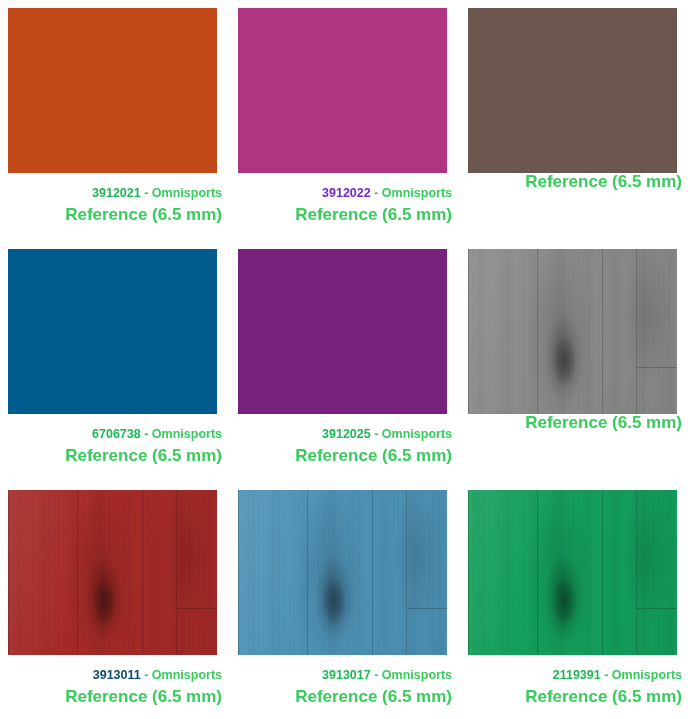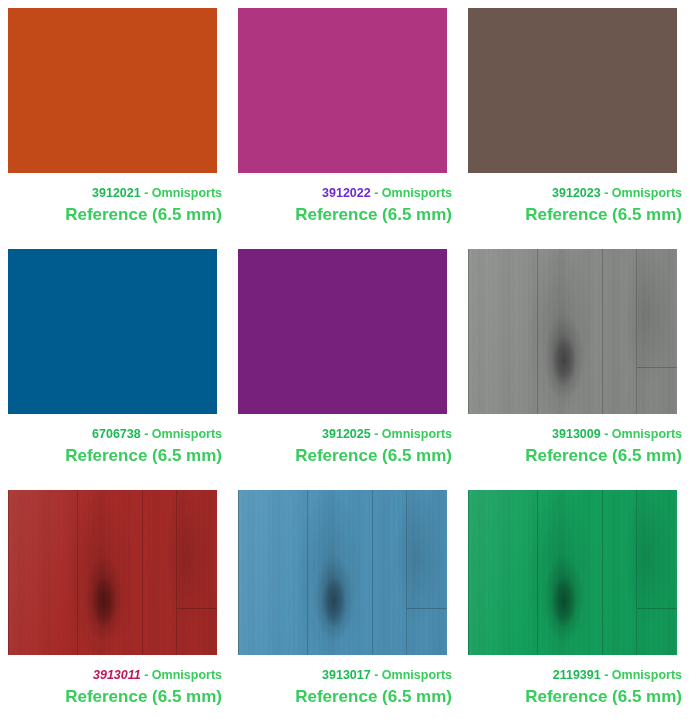--- a/index.html
+++ b/index.html
@@ -152,23 +152,20 @@
   </div>
 
   <div class="product-card">
     <div class="swatch" style="background-color: rgb(107, 87, 78);">
       
       
       
       
       
     </div>
-    <div class="product-label">
-      <span class="code" style="color: rgb(29, 185, 84);">3912023</span><span class="dash" style="color: rgb(55, 204, 92);"> - </span><span class="brand" style="color: rgb(55, 204, 92);">Omnisports</span>
-    </div>
     <div class="product-sub" style="color: rgb(55, 204, 92);">Reference (6.5 mm)</div>
   </div>
 
   <div class="product-card">
     <div class="swatch" style="background-color: rgb(0, 92, 143);">
       
       
       
       
       
@@ -194,36 +191,33 @@
   </div>
 
   <div class="product-card">
     <div class="swatch wood" style="background-color: rgb(138, 140, 138);">
       <div class="grain"></div>
       <div class="grain2"></div>
       <div class="planks"></div>
       <div class="seam"></div>
       <div class="sheen"></div>
     </div>
-    <div class="product-label">
-      <span class="code" style="color: rgb(29, 185, 84);">3913009</span><span class="dash" style="color: rgb(55, 204, 92);"> - </span><span class="brand" style="color: rgb(55, 204, 92);">Omnisports</span>
-    </div>
     <div class="product-sub" style="color: rgb(55, 204, 92);">Reference (6.5 mm)</div>
   </div>
 
   <div class="product-card">
     <div class="swatch wood" style="background-color: rgb(167, 42, 39);">
       <div class="grain"></div>
       <div class="grain2"></div>
       <div class="planks"></div>
       <div class="seam"></div>
       <div class="sheen"></div>
     </div>
     <div class="product-label">
-      <span class="code" style="color: #be185d; font-style: italic;">3913011</span><span class="dash" style="color: rgb(55, 204, 92);"> - </span><span class="brand" style="color: rgb(55, 204, 92);">Omnisports</span>
+      <span class="code" style="color: #0c4a6e;">3913011</span><span class="dash" style="color: rgb(55, 204, 92);"> - </span><span class="brand" style="color: rgb(55, 204, 92);">Omnisports</span>
     </div>
     <div class="product-sub" style="color: rgb(55, 204, 92);">Reference (6.5 mm)</div>
   </div>
 
   <div class="product-card">
     <div class="swatch wood" style="background-color: rgb(78, 147, 184);">
       <div class="grain"></div>
       <div class="grain2"></div>
       <div class="planks"></div>
       <div class="seam"></div>

